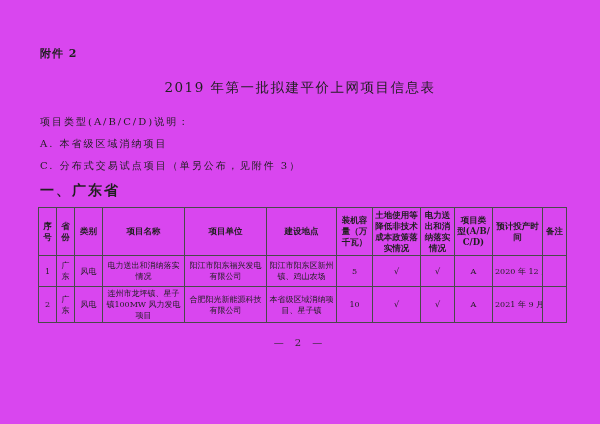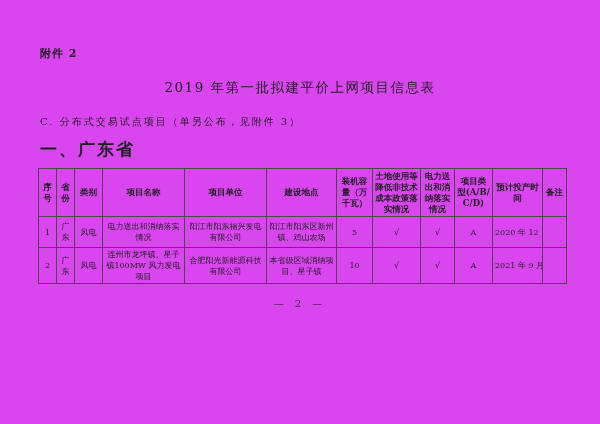--- a/index.html
+++ b/index.html
@@ -35,21 +35,21 @@
     margin: 12px 0 0 40px;
     font-size: 10px;
     letter-spacing: 2px;
   }
   .notes p {
     margin: 0;
     line-height: 22px;
   }
   .section-heading {
     margin: 5px 0 7px 40px;
-    font-size: 17px;
+    font-size: 14px;
     font-weight: bold;
     letter-spacing: 2px;
   }
   table.project-table {
     margin-left: 38px;
     border-collapse: collapse;
     table-layout: fixed;
     width: 528px;
   }
   table.project-table th,
@@ -88,20 +88,22 @@
 </head>
 <body>
 
 <div class="page">
 
   <div class="attachment-label">附件 2</div>
 
   <div class="doc-title">2019 年第一批拟建平价上网项目信息表</div>
 
   <div class="notes">
+    <p>项目类型(A/B/C/D)说明：</p>
+    <p>A. 本省级区域消纳项目</p>
     <p>C. 分布式交易试点项目（单另公布，见附件 3）</p>
   </div>
 
   <div class="section-heading">一、广东省</div>
 
   <table class="project-table">
     <colgroup>
       <col style="width:18px">
         <col style="width:18px">
         <col style="width:28px">

